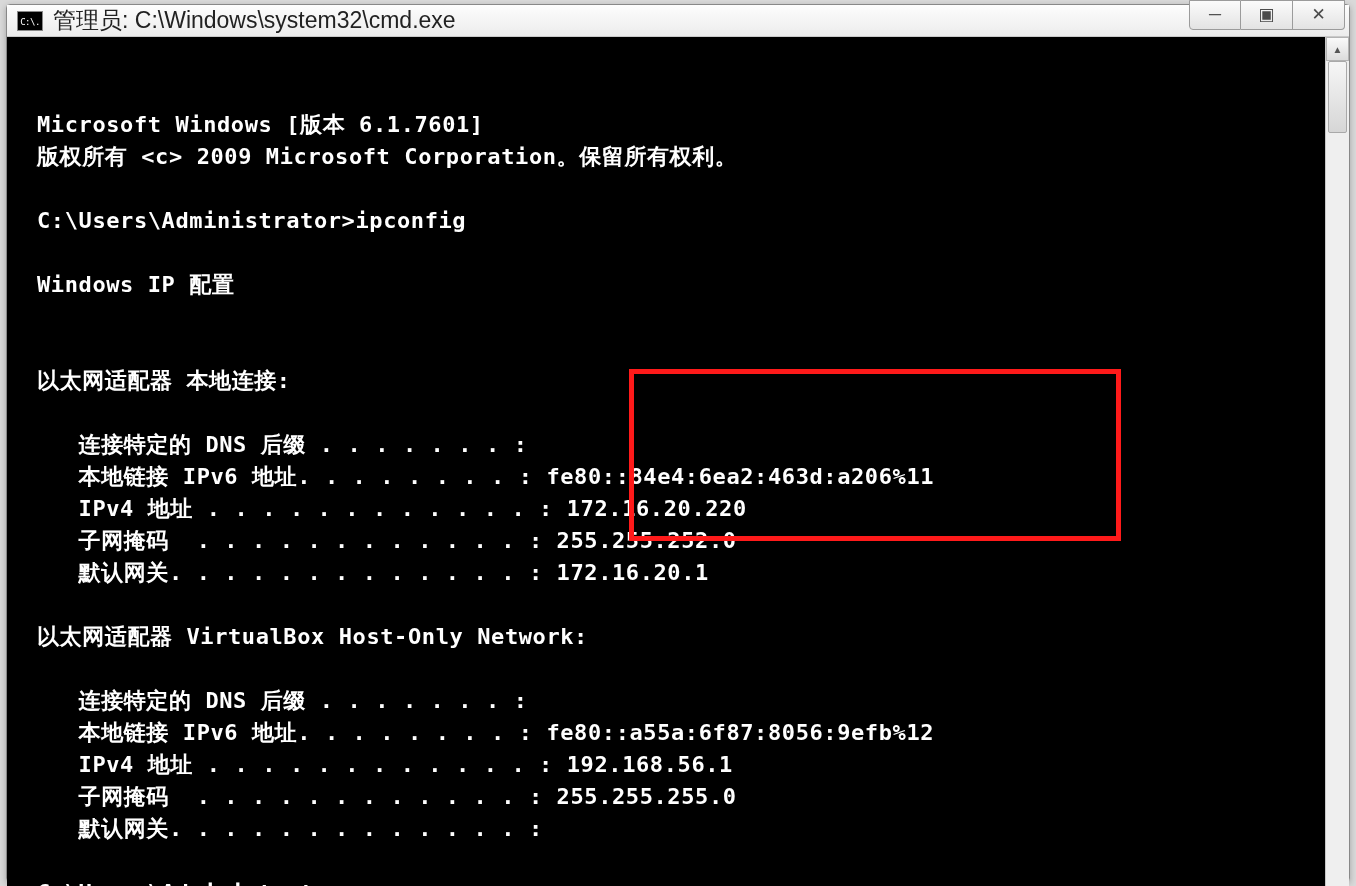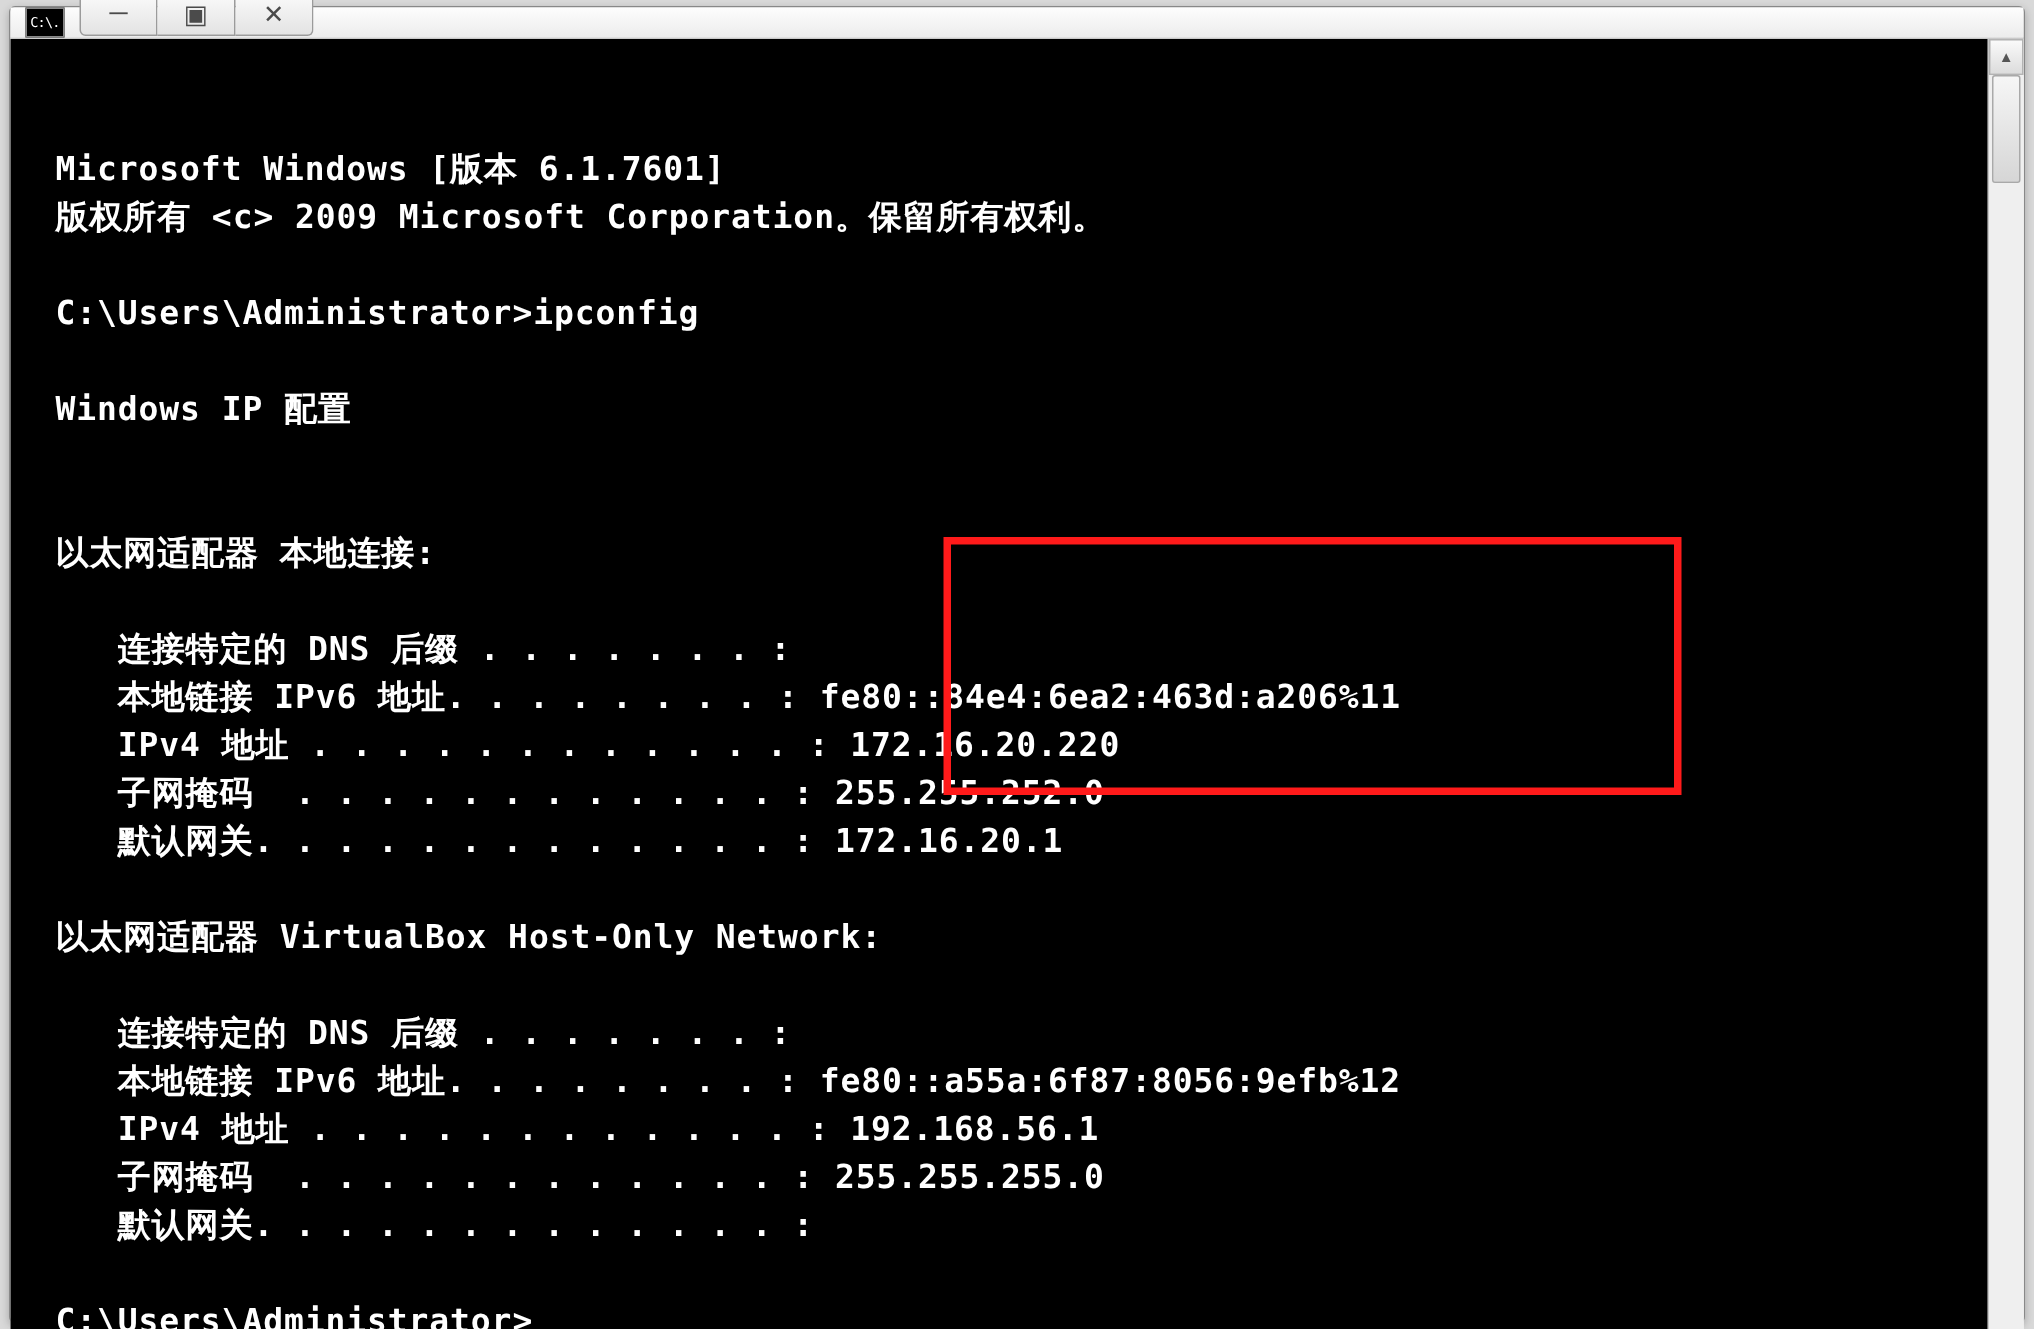--- a/index.html
+++ b/index.html
@@ -130,20 +130,21 @@
       border-radius: 2px;
       cursor: pointer;
     }
   </style>
 </head>
 <body>
 
 <div class="window">
   <div class="titlebar">
     <div class="titlebar-icon">C:\.</div>
+    <div class="titlebar-text">管理员: C:\Windows\system32\cmd.exe</div>
     <div class="win-controls">
       <div class="win-btn">─</div>
       <div class="win-btn">▣</div>
       <div class="win-btn">✕</div>
     </div>
   </div>
 
   <div class="client">
     <div class="console" id="console">
       <span class="line">Microsoft Windows [版本 6.1.7601]</span><span class="line">版权所有 &lt;c&gt; 2009 Microsoft Corporation。保留所有权利。</span><span class="line"> </span><span class="line">C:\Users\Administrator&gt;ipconfig</span><span class="line"> </span><span class="line">Windows IP 配置</span><span class="line"> </span><span class="line"> </span><span class="line">以太网适配器 本地连接:</span><span class="line"> </span><span class="line">   连接特定的 DNS 后缀 . . . . . . . :</span><span class="line">   本地链接 IPv6 地址. . . . . . . . : fe80::84e4:6ea2:463d:a206%11</span><span class="line">   IPv4 地址 . . . . . . . . . . . . : 172.16.20.220</span><span class="line">   子网掩码  . . . . . . . . . . . . : 255.255.252.0</span><span class="line">   默认网关. . . . . . . . . . . . . : 172.16.20.1</span><span class="line"> </span><span class="line">以太网适配器 VirtualBox Host-Only Network:</span><span class="line"> </span><span class="line">   连接特定的 DNS 后缀 . . . . . . . :</span><span class="line">   本地链接 IPv6 地址. . . . . . . . : fe80::a55a:6f87:8056:9efb%12</span><span class="line">   IPv4 地址 . . . . . . . . . . . . : 192.168.56.1</span><span class="line">   子网掩码  . . . . . . . . . . . . : 255.255.255.0</span><span class="line">   默认网关. . . . . . . . . . . . . :</span><span class="line"> </span><span class="line">C:\Users\Administrator&gt;</span><div class="highlight-box" id="highlight-box" style="top: 332px; left: 622px; width: 492px; height: 172px;"></div>

